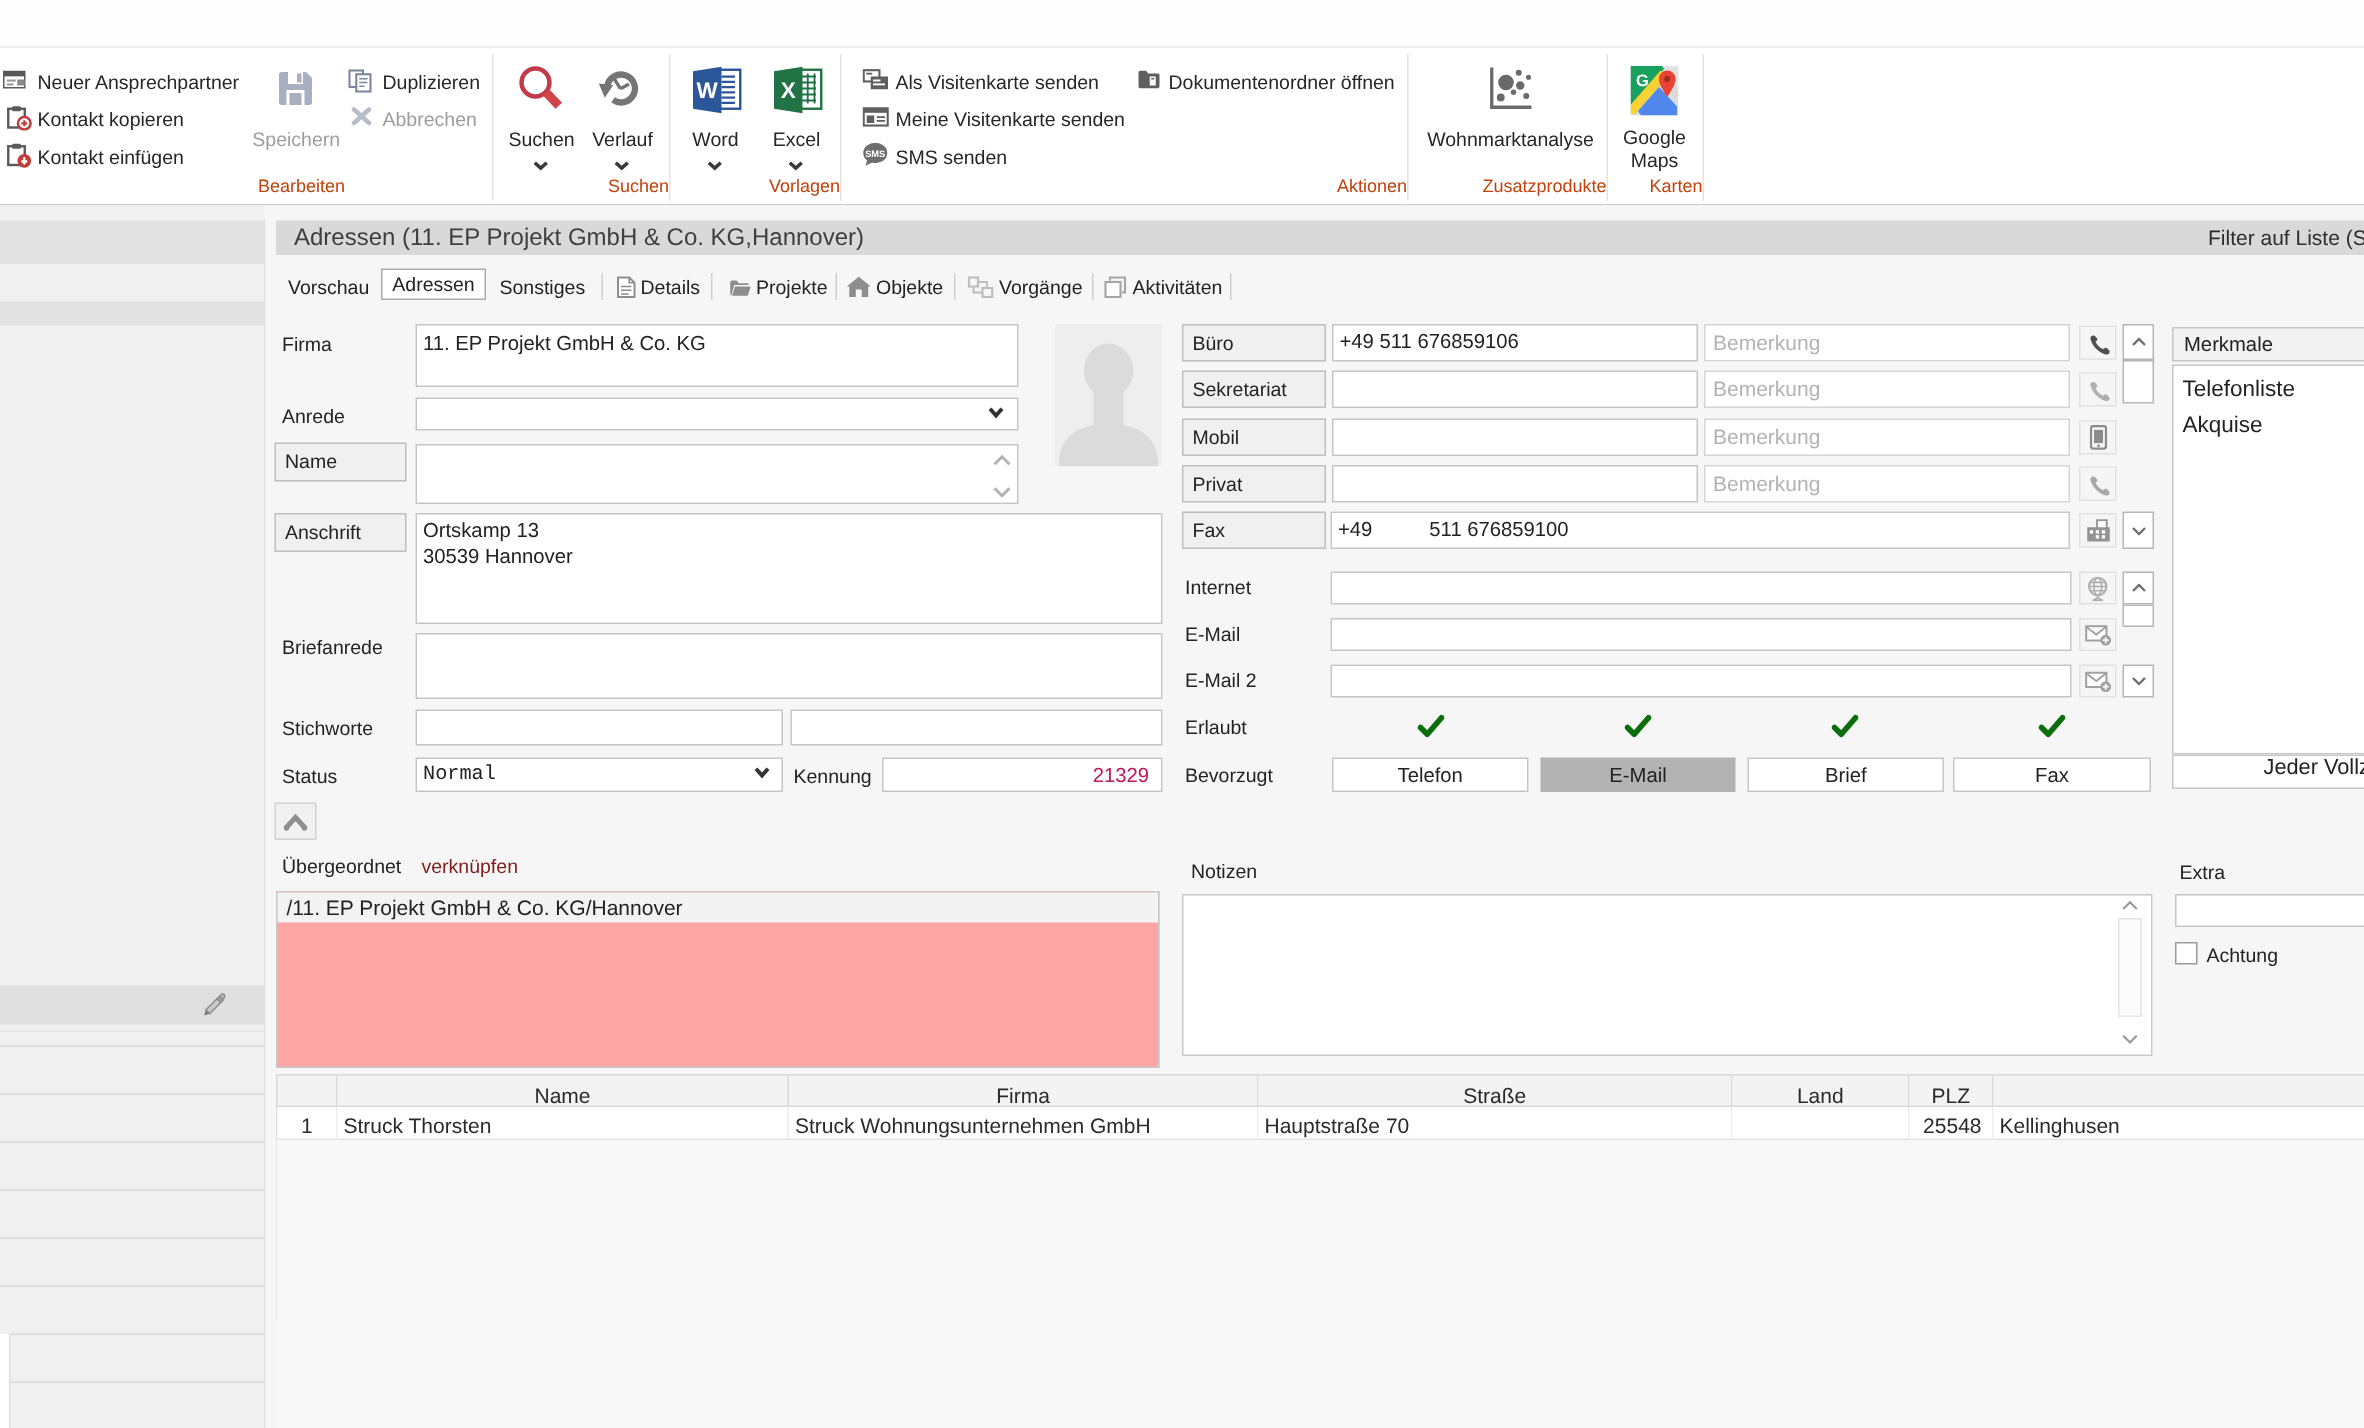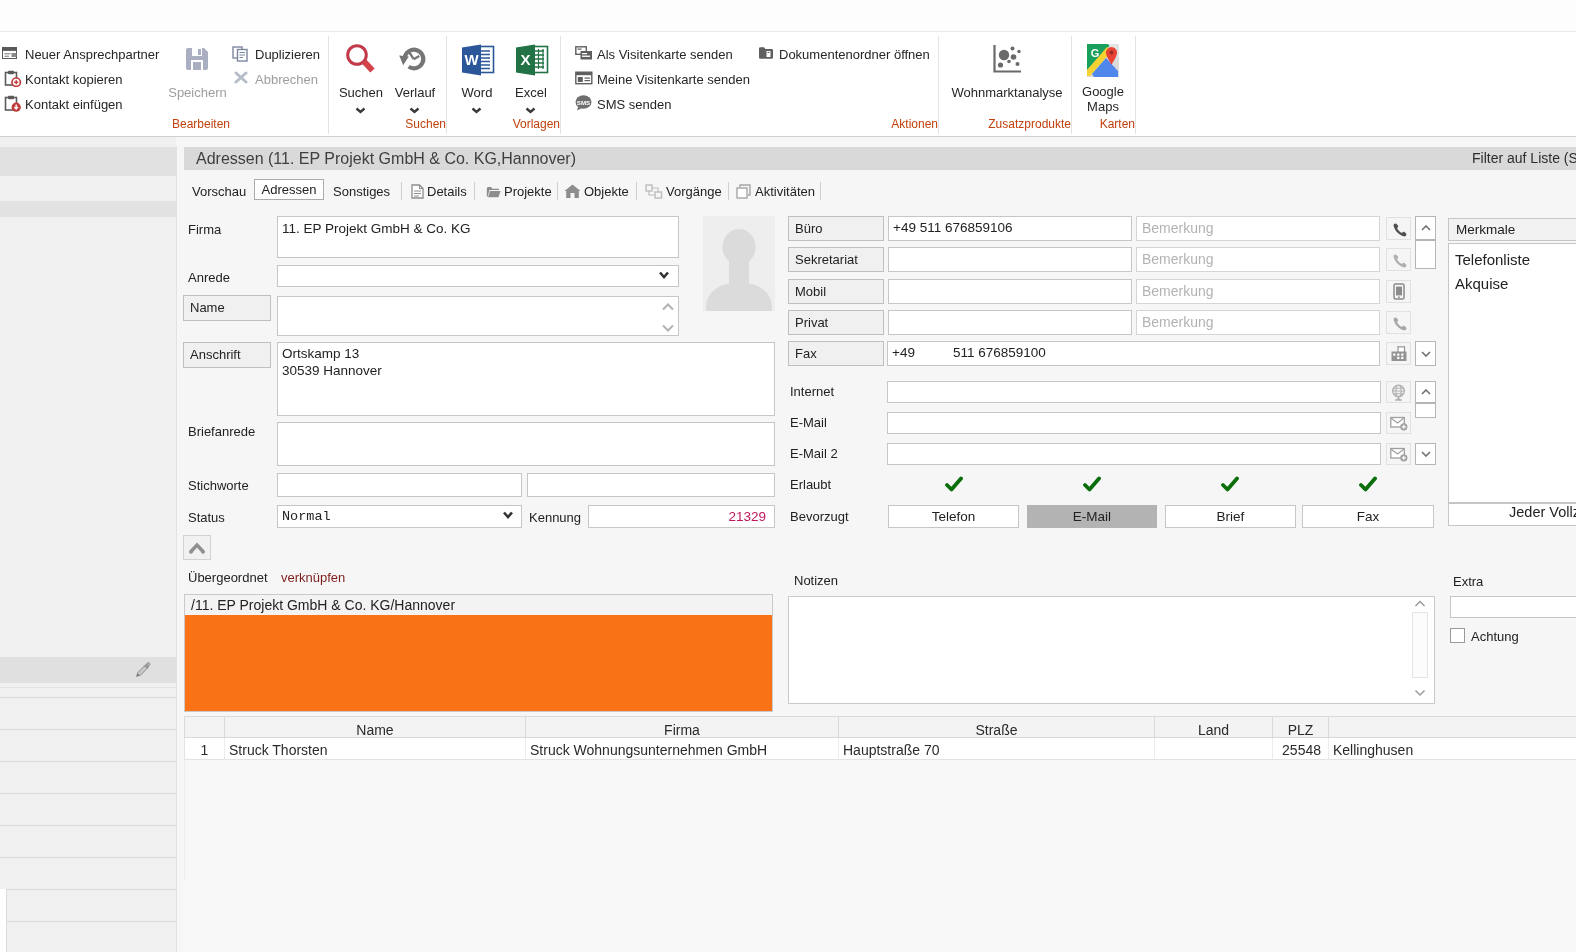--- a/index.html
+++ b/index.html
@@ -445,21 +445,21 @@
 
   <div class="ab" style="left:7px;top:398px;width:28px;height:25px;background:#f1f1f1;border:1px solid #d2d2d2;display:flex;align-items:center;justify-content:center;">
     <svg width="18" height="12" viewBox="0 0 18 12">
       <path d="M3,9.5 L9,3 L15,9.5" stroke="#8f8f8f" stroke-width="3.4" fill="none" stroke-linecap="round"></path>
       <circle cx="3" cy="10" r="1.8" fill="#8f8f8f"></circle>
         <circle cx="15" cy="10" r="1.8" fill="#8f8f8f"></circle>
     </svg>
   </div>
   <div class="t" style="left:12px;top:433px;">Übergeordnet</div>
   <div class="t" style="left:105px;top:433px;color:#7f1d1d;">verknüpfen</div>
-  <div class="ab" style="left:8px;top:457px;width:589px;height:118px;background:#f97316;border:1px solid #c9c9c9;">
+  <div class="ab" style="left:8px;top:457px;width:589px;height:118px;background:#fca5a5;border:1px solid #c9c9c9;">
     <div style="height:20px;background:#f3f3f3;font-size:14px;color:#222;line-height:20px;padding-left:6px;">/11. EP Projekt GmbH &amp; Co. KG/Hannover</div>
   </div>
 
   <div class="t" style="left:618px;top:436px;">Notizen</div>
   <div class="ab" style="left:612px;top:459px;width:647px;height:108px;background:#ffffff;border:1px solid #c9c9c9;">
     <svg class="ab" style="right:8px;top:3px;" width="12" height="8" viewBox="0 0 12 8">
         <path d="M1.5,6 L6,1.5 L10.5,6" stroke="#9a9a9a" stroke-width="1.5" fill="none"></path>
       </svg>
     <svg class="ab" style="right:8px;bottom:6px;" width="12" height="8" viewBox="0 0 12 8">
         <path d="M1.5,1.5 L6,6 L10.5,1.5" stroke="#9a9a9a" stroke-width="1.5" fill="none"></path>

